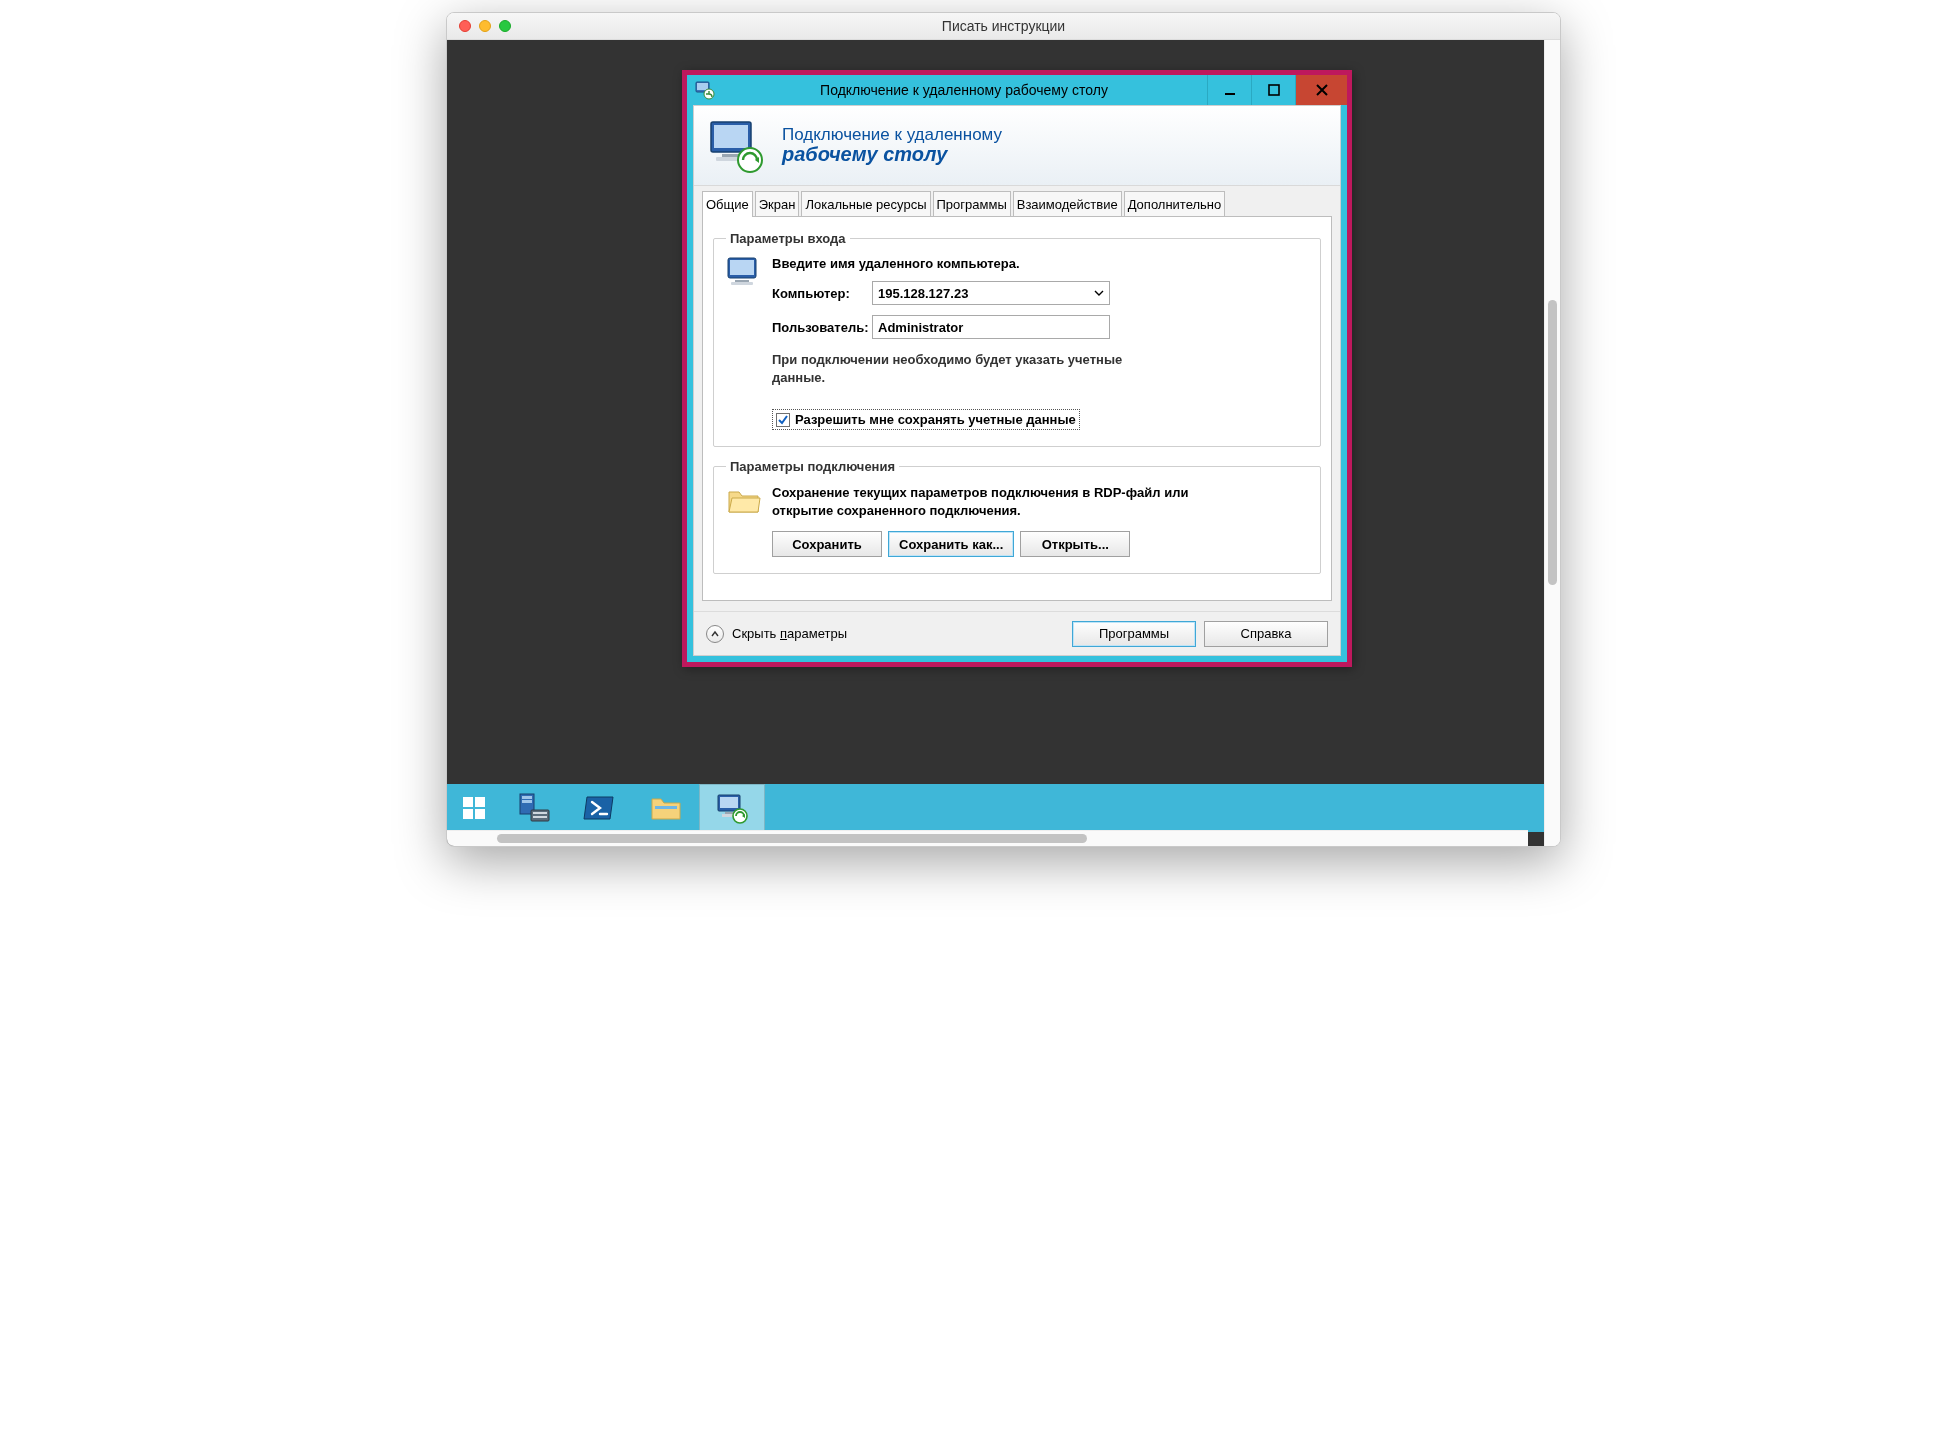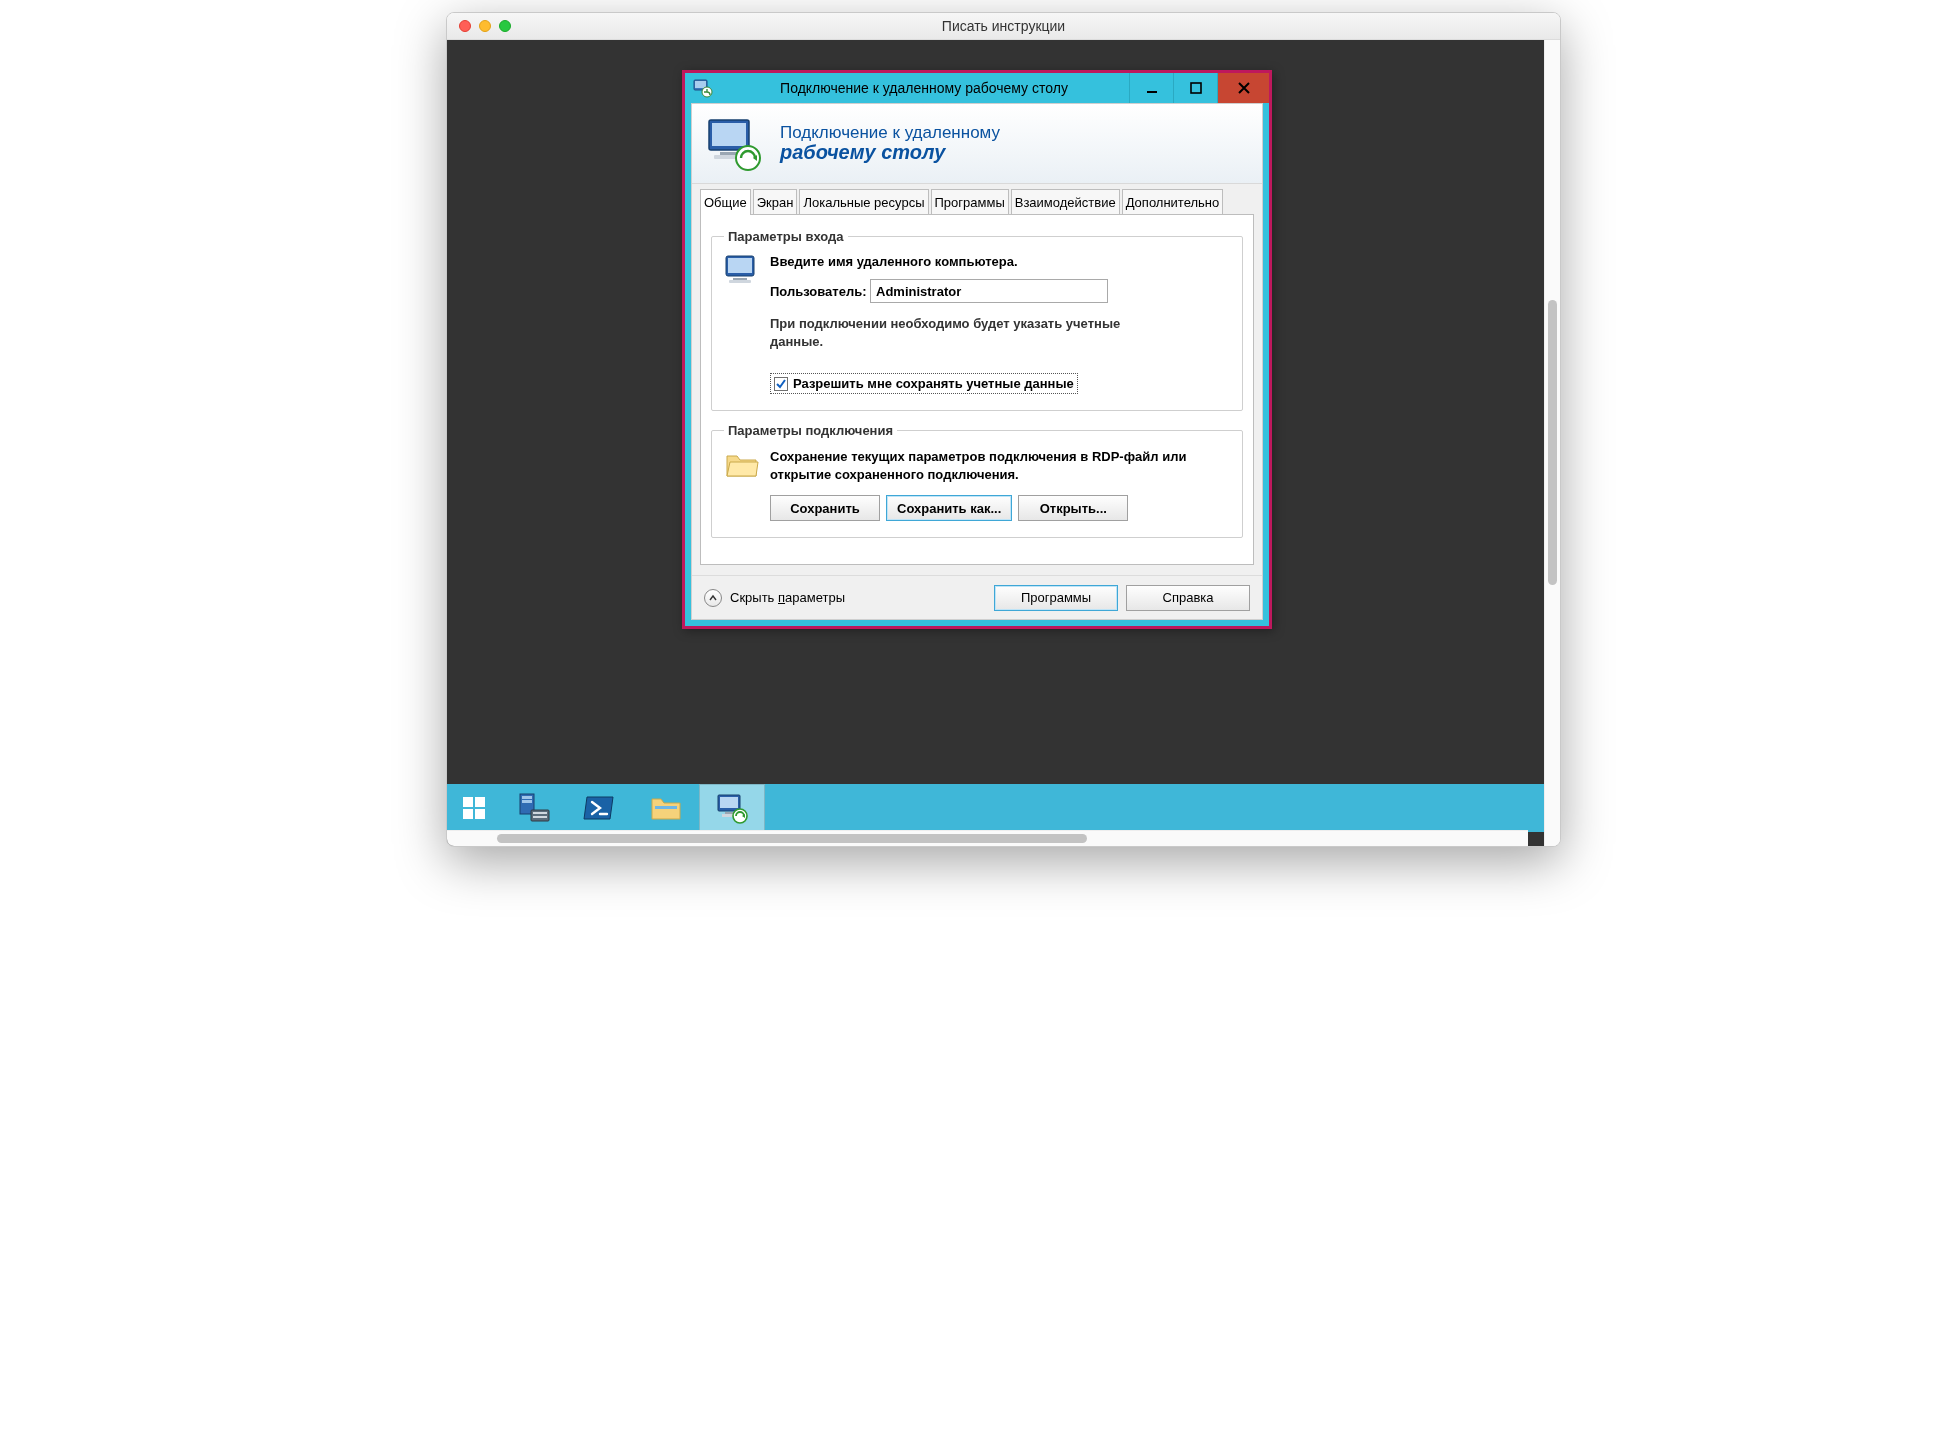--- a/index.html
+++ b/index.html
@@ -22,21 +22,21 @@
   .mac-hthumb { position:absolute; top:3px; bottom:3px; left:50px; width:590px; background:#c3c3c3; border-radius:5px; }
 
   
   .win-desktop { position:absolute; left:0; top:0; width:100%; height:810px; background:#333; }
   .win-taskbar { position:absolute; left:0; right:0; bottom:18px; height:48px; background:#3fb7d8; display:flex; align-items:stretch; }
   .tb-item { width:66px; display:flex; align-items:center; justify-content:center; }
   .tb-item.active { background:rgba(255,255,255,.45); box-shadow:inset 0 0 0 1px rgba(0,0,0,.15); }
   .tb-start { width:54px; display:flex; align-items:center; justify-content:center; }
 
   
-  .rdp-window { position:absolute; left:235px; top:30px; width:590px; background:#35c1dd; border:3px solid #be185d; box-shadow:2px 2px 10px rgba(0,0,0,.35); }
+  .rdp-window { position:absolute; left:235px; top:30px; width:670px; background:#35c1dd; border:5px solid #be185d; box-shadow:2px 2px 10px rgba(0,0,0,.35); }
   .rdp-titlebar { height:30px; display:flex; align-items:center; }
   .rdp-ticon { width:20px; height:20px; margin:0 6px 0 8px; position:relative; }
   .rdp-ttext { flex:1; text-align:center; font-size:14px; color:#000; }
   .rdp-ctrl { display:flex; }
   .rdp-btn { width:44px; height:30px; display:flex; align-items:center; justify-content:center; border-left:1px solid #2aa9c2; background:#35c1dd; }
   .rdp-btn.close { background:#c74632; color:#fff; width:52px; }
   .rdp-body { margin:0 6px 6px 6px; background:#fff; border:1px solid #cfcfcf; }
   .rdp-header { height:80px; background:linear-gradient(#fff,#eaf0f5); display:flex; align-items:center; padding-left:14px; border-bottom:1px solid #d9d9d9; }
   .rdp-header-icon { width:60px; height:56px; margin-right:14px; position:relative; }
   .rdp-header-text1 { color:#0a52a0; font-size:17px; }
@@ -162,20 +162,31 @@
                         <svg width="36" height="34" viewBox="0 0 36 34">
                           <rect x="2" y="2" width="28" height="20" rx="2" fill="#2a5ea8" stroke="#17406f"></rect>
                           <rect x="4" y="4" width="24" height="15" fill="#b9d6f3"></rect>
                           <rect x="9" y="24" width="14" height="2" fill="#9aa6b2"></rect>
                           <rect x="5" y="26" width="22" height="3" rx="1" fill="#cfd6de"></rect>
                         </svg>
                       </div>
                       <div class="gbody">
                         <div>Введите имя удаленного компьютера.</div>
                         <div class="frow">
+                          <div class="flabel">Компьютер:</div>
+                          <div class="finput">
+                            <div class="tinput">
+                              <span>195.128.127.23</span>
+                              <svg width="10" height="10">
+                                  <path d="M1 3 L5 7 L9 3" fill="none" stroke="#000" stroke-width="1.4"></path>
+                                </svg>
+                            </div>
+                          </div>
+                        </div>
+                        <div class="frow">
                           <div class="flabel">Пользователь:</div>
                           <div class="finput">
                             <div class="tinput editable">
                               <span>Administrator</span>
                             </div>
                           </div>
                         </div>
                         <div class="note" style="max-width:360px;">При подключении необходимо будет указать учетные данные.</div>
                         <div class="chk">
                           <div class="chkbox">

